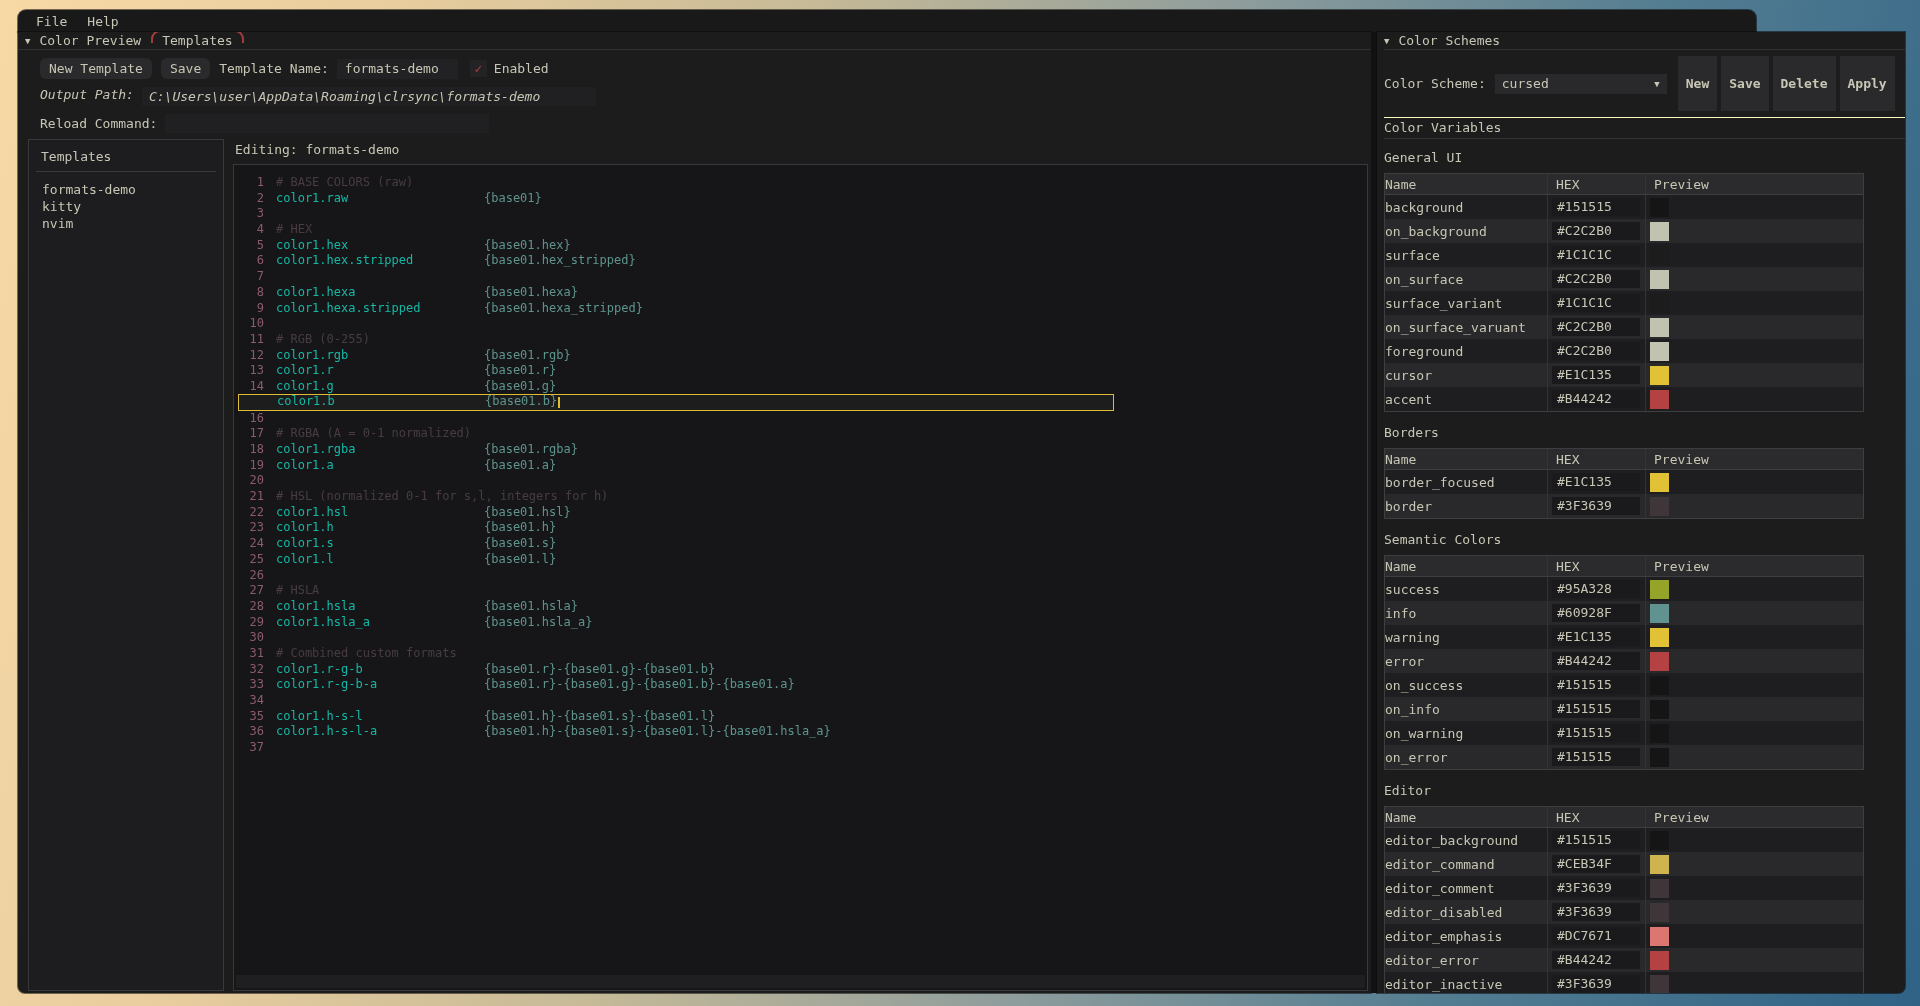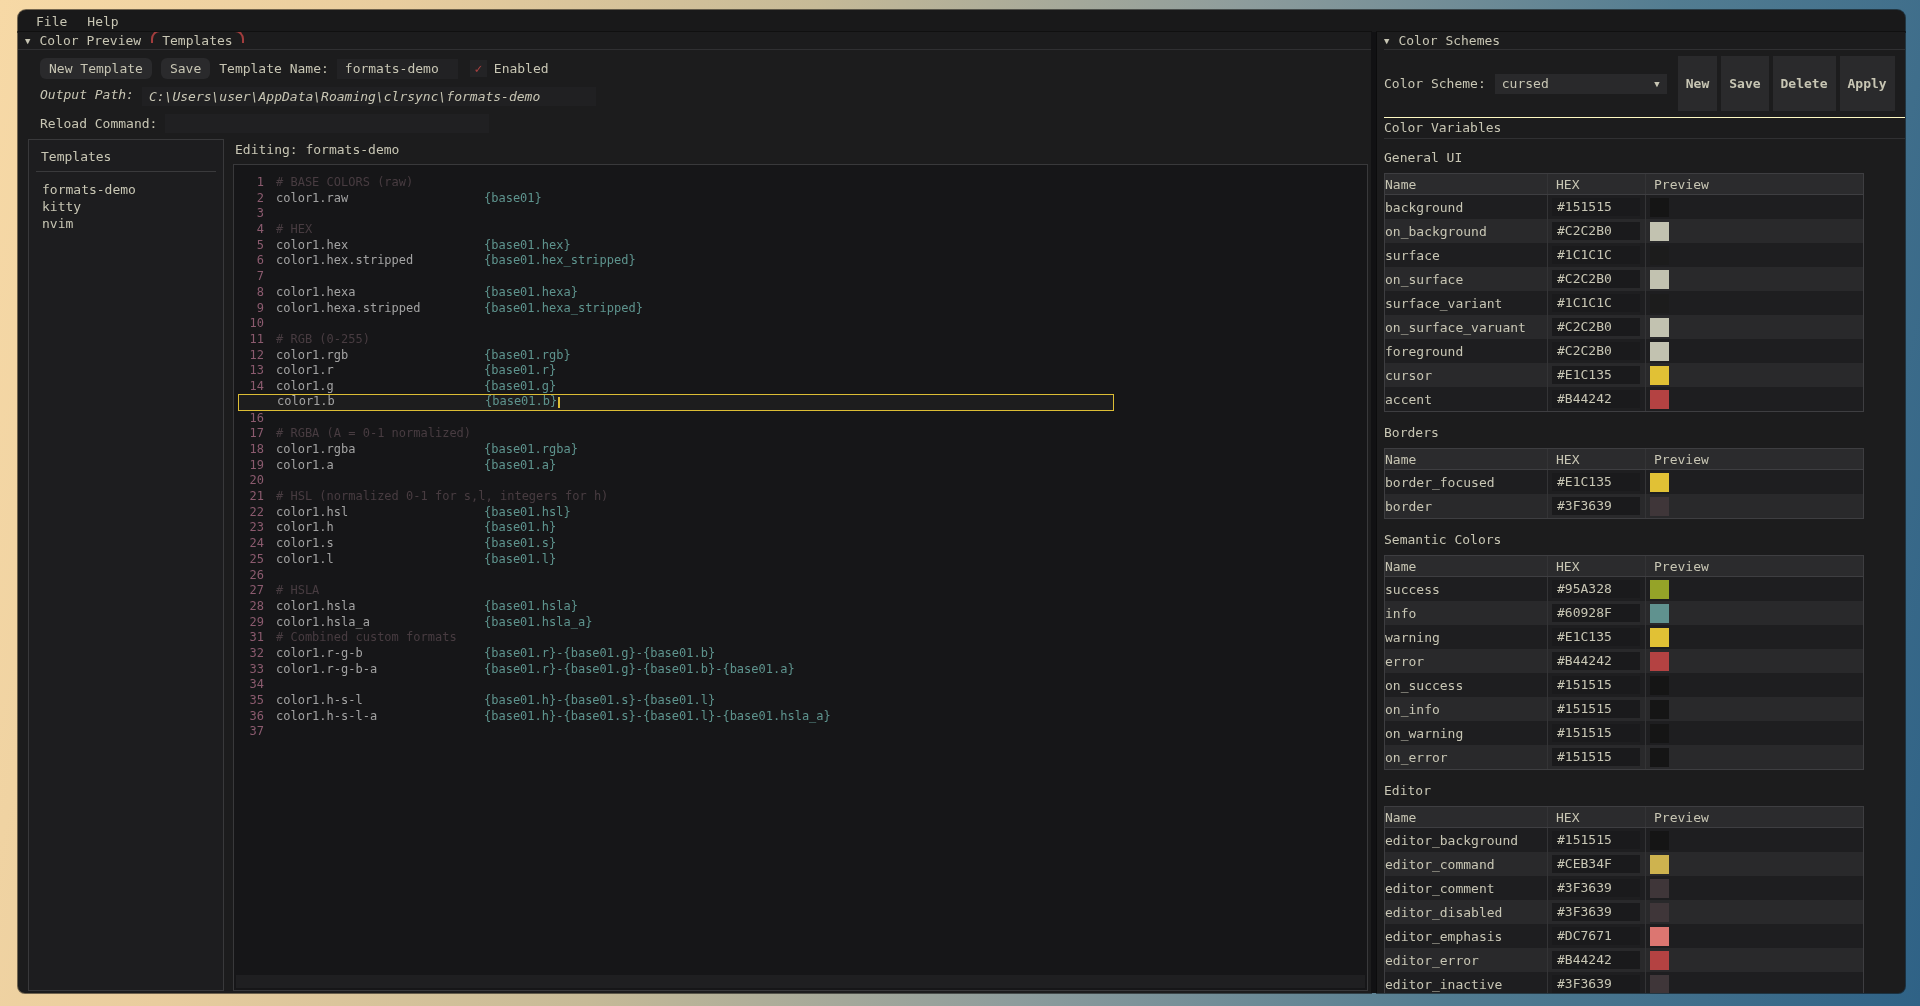--- a/index.html
+++ b/index.html
@@ -3,21 +3,21 @@
 <meta charset="utf-8">
 <style>
   html,body{margin:0;padding:0;}
   body{
     width:1920px;height:1006px;overflow:hidden;position:relative;
     font-family:"DejaVu Sans Mono","Liberation Mono",monospace;
     font-size:13px;color:#c8c6b4;
     background:linear-gradient(103deg,#f7d9a6 0%,#e9cd9e 18%,#c6ba97 38%,#8d9c9c 58%,#527c91 78%,#2f6286 100%);
   }
   
-  .menubar{position:absolute;left:18px;top:10px;width:1887px;height:22px;background:#19191a;
+  .menubar{position:absolute;left:18px;top:10px;width:1738px;height:22px;background:#19191a;
     border-radius:8px 8px 0 0;display:flex;align-items:center;padding-left:8px;box-sizing:border-box;
     box-shadow:0 0 0 1px rgba(10,10,10,.55);}
   .menu-item{padding:2px 10px;cursor:default;}
   
   .win-left{position:absolute;left:18px;top:32px;width:1353px;height:961px;background:#1c1c1d;
     border-radius:0 0 0 7px;overflow:hidden;box-shadow:0 0 0 1px rgba(10,10,10,.55);}
   .win-divider{position:absolute;left:1371px;top:32px;width:6px;height:961px;background:#111113;}
   .win-right{position:absolute;left:1377px;top:32px;width:528px;height:961px;background:#1c1c1d;
     border-radius:0 0 7px 0;overflow:hidden;box-sizing:border-box;padding-left:7px;
     box-shadow:0 0 0 1px rgba(10,10,10,.55);}
@@ -46,21 +46,21 @@
     padding:9px 12px;}
   .tpanel-title{padding-bottom:7px;}
   .tsep{border-top:1px solid #3a3a3c;margin:0 -5px 9px -5px;}
   .titem{padding:1px 1px;line-height:15px;cursor:default;}
   .ecol{flex:1;display:flex;flex-direction:column;}
   .ehead{height:19px;padding:3px 0 0 2px;}
   .echild{flex:1;border:1px solid #39393b;background:#161618;position:relative;overflow:hidden;margin-top:3px;}
   .elines{padding-top:10px;font-size:12px;}
   .eline{height:15.7px;line-height:15.7px;display:flex;white-space:pre;align-items:center;}
   .gut{width:30px;text-align:right;color:var(--line-number,#8c5b6f);flex:none;align-self:stretch;line-height:15.7px;}
-  .nm{margin-left:12px;width:208px;flex:none;color:#a3a3a3;}
+  .nm{margin-left:12px;width:208px;flex:none;color:#14b8a6;}
   .cmt{margin-left:12px;color:var(--comment,#483c41);}
   .vl{color:var(--placeholder,#5e948e);}
   .eline.sel{margin-left:4px;width:876px;border:1px solid var(--focus,#dcbd35);background:#1d1d1e;
     box-sizing:border-box;padding-left:38px;height:17px;margin-top:-1px;}
   .eline.sel .nm{margin-left:0;}
   .caret{width:2px;height:11px;background:var(--focus,#dcbd35);margin-left:1px;flex:none;}
   .escroll{position:absolute;left:2px;right:2px;bottom:2px;height:13px;background:#1f1f21;}
   
   .rtitle{height:17px;display:flex;align-items:center;border-bottom:1px solid #303032;}
   .schemerow{display:flex;align-items:center;padding:6px 0;}
@@ -157,20 +157,21 @@
             <div class="eline"><span class="gut">20</span></div>
             <div class="eline"><span class="gut">21</span><span class="cmt"># HSL (normalized 0-1 for s,l, integers for h)</span></div>
             <div class="eline"><span class="gut">22</span><span class="nm">color1.hsl</span><span class="vl">{base01.hsl}</span></div>
             <div class="eline"><span class="gut">23</span><span class="nm">color1.h</span><span class="vl">{base01.h}</span></div>
             <div class="eline"><span class="gut">24</span><span class="nm">color1.s</span><span class="vl">{base01.s}</span></div>
             <div class="eline"><span class="gut">25</span><span class="nm">color1.l</span><span class="vl">{base01.l}</span></div>
             <div class="eline"><span class="gut">26</span></div>
             <div class="eline"><span class="gut">27</span><span class="cmt"># HSLA</span></div>
             <div class="eline"><span class="gut">28</span><span class="nm">color1.hsla</span><span class="vl">{base01.hsla}</span></div>
             <div class="eline"><span class="gut">29</span><span class="nm">color1.hsla_a</span><span class="vl">{base01.hsla_a}</span></div>
+            <div class="eline"><span class="gut">30</span></div>
             <div class="eline"><span class="gut">31</span><span class="cmt"># Combined custom formats</span></div>
             <div class="eline"><span class="gut">32</span><span class="nm">color1.r-g-b</span><span class="vl">{base01.r}-{base01.g}-{base01.b}</span></div>
             <div class="eline"><span class="gut">33</span><span class="nm">color1.r-g-b-a</span><span class="vl">{base01.r}-{base01.g}-{base01.b}-{base01.a}</span></div>
             <div class="eline"><span class="gut">34</span></div>
             <div class="eline"><span class="gut">35</span><span class="nm">color1.h-s-l</span><span class="vl">{base01.h}-{base01.s}-{base01.l}</span></div>
             <div class="eline"><span class="gut">36</span><span class="nm">color1.h-s-l-a</span><span class="vl">{base01.h}-{base01.s}-{base01.l}-{base01.hsla_a}</span></div>
             <div class="eline"><span class="gut">37</span></div>
           </div>
         <div class="escroll"></div>
       </div>

